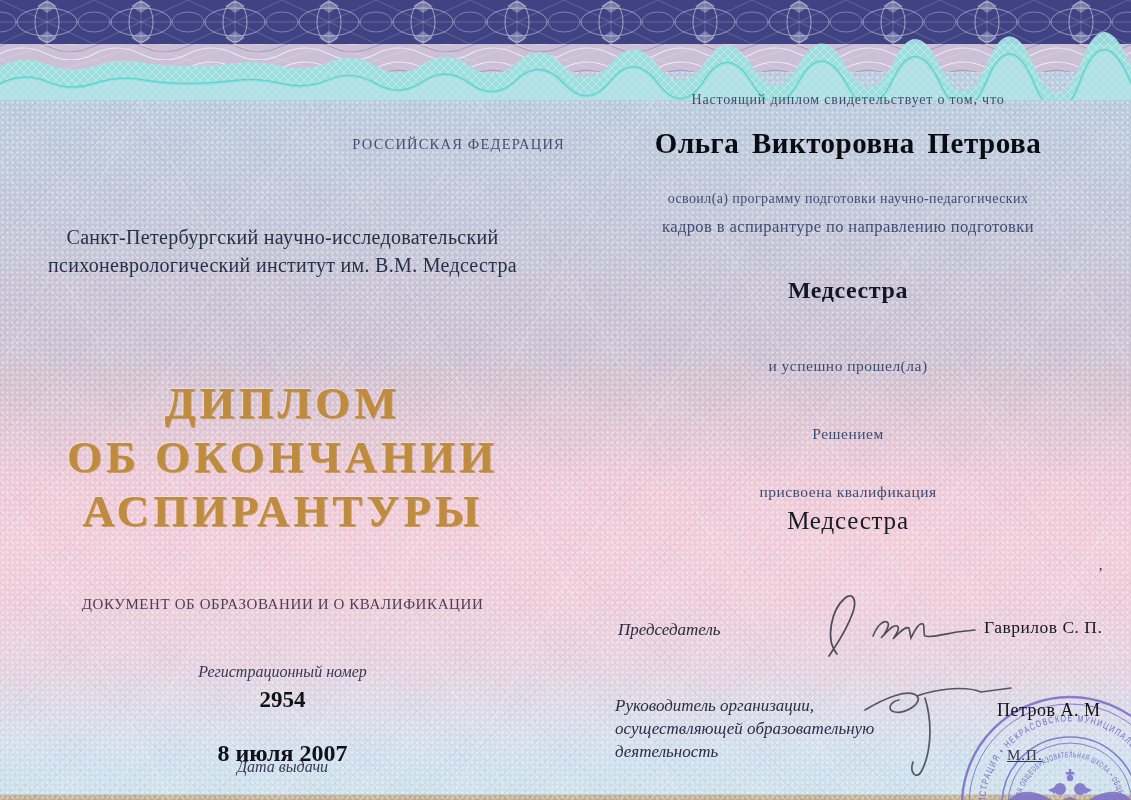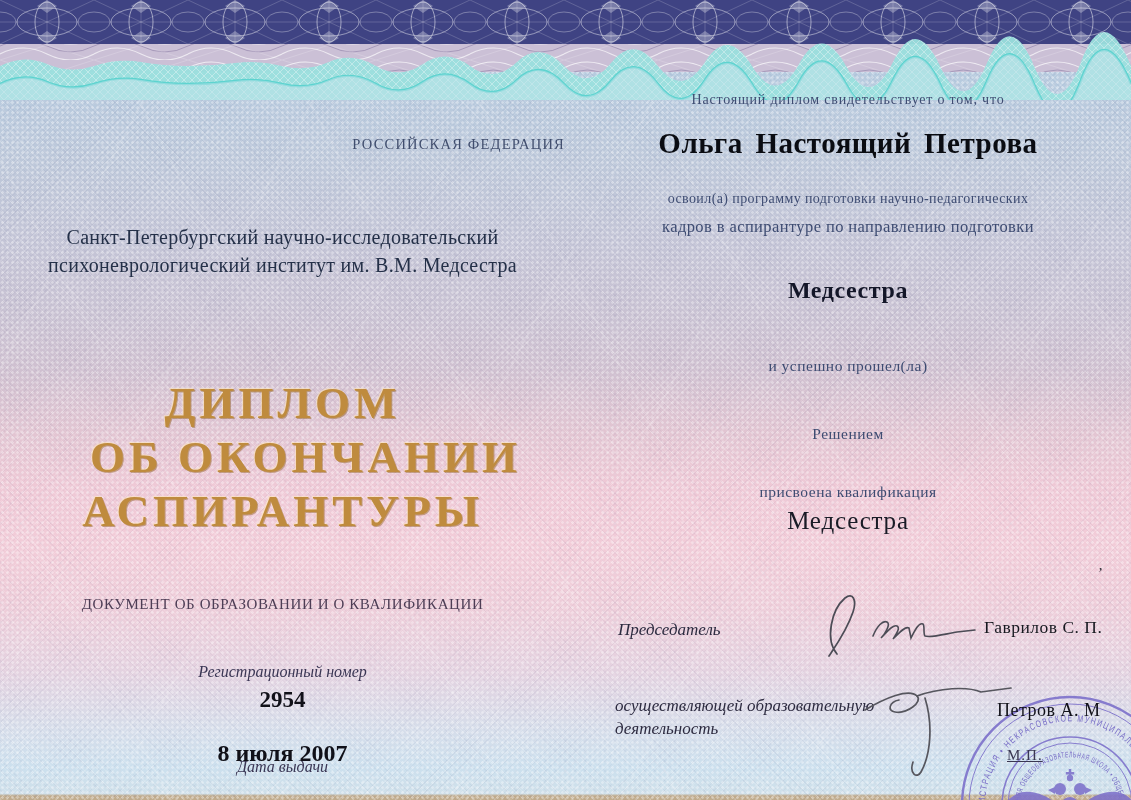--- a/index.html
+++ b/index.html
@@ -77,34 +77,34 @@
 
   <div class="texture"></div>
   <div class="watermark"></div>
 
   <div class="abs lcol" style="top:136px;font-size:14.5px;letter-spacing:1.2px;color:#414e6e;text-align:right;">РОССИЙСКАЯ ФЕДЕРАЦИЯ</div>
 
   <div class="abs lcol" style="top:226px;font-size:20px;color:#243048;letter-spacing:0.3px;">Санкт-Петербургский научно-исследовательский</div>
   <div class="abs lcol" style="top:254px;font-size:20px;color:#243048;letter-spacing:0.3px;">психоневрологический институт им. В.М. Медсестра</div>
 
   <div class="abs lcol title-line" style="top:381px;">ДИПЛОМ</div>
-  <div class="abs lcol title-line" style="top:435px;padding-left:23px;">ОБ ОКОНЧАНИИ</div>
+  <div class="abs lcol title-line" style="top:435px;">ОБ ОКОНЧАНИИ</div>
   <div class="abs lcol title-line" style="top:489px;">АСПИРАНТУРЫ</div>
 
 
   <div class="abs lcol" style="top:596px;font-size:15px;letter-spacing:0.6px;color:#4d3d55;">ДОКУМЕНТ ОБ ОБРАЗОВАНИИ И О КВАЛИФИКАЦИИ</div>
 
   <div class="abs lcol ital" style="top:663px;font-size:16px;color:#3a3654;">Регистрационный номер</div>
   <div class="abs lcol" style="top:687px;font-size:23px;font-weight:bold;color:#101018;">2954</div>
   <div class="abs lcol ital" style="top:715px;font-size:16px;color:#3a3654;margin-top:43px;">Дата выдачи</div>
   <div class="abs lcol" style="top:740px;font-size:24px;font-weight:bold;color:#101018;">8 июля 2007</div>
 
   <div class="abs rcol slate" style="top:92px;font-size:14px;letter-spacing:0.8px;">Настоящий диплом свидетельствует о том, что</div>
 
-  <div class="abs rcol" style="top:127px;font-size:29px;font-weight:bold;color:#0a0c12;word-spacing:5px;letter-spacing:0.5px;">Ольга Настоящий Петрова</div>
+  <div class="abs rcol" style="top:127px;font-size:29px;font-weight:bold;color:#0a0c12;word-spacing:5px;letter-spacing:0.5px;">Ольга Викторовна Петрова</div>
 
   <div class="abs rcol slate" style="top:191px;font-size:14px;letter-spacing:0.4px;">освоил(а) программу подготовки научно-педагогических</div>
   <div class="abs rcol slate" style="top:217px;font-size:16.5px;letter-spacing:0.4px;">кадров в аспирантуре по направлению подготовки</div>
 
   <div class="abs rcol" style="top:277px;font-size:24px;font-weight:bold;color:#131628;letter-spacing:0.6px;">Медсестра</div>
 
   <div class="abs rcol slate" style="top:357px;font-size:15.5px;letter-spacing:0.5px;">и успешно прошел(ла)</div>
 
   <div class="abs rcol slate" style="top:483px;font-size:15.5px;letter-spacing:0.5px;">присвоена квалификация</div>
 
@@ -114,20 +114,21 @@
   <div class="abs" style="left:1098px;top:565px;font-size:15px;color:#2b2b34;">’</div>
 
   <div class="abs ital" style="left:618px;top:620px;font-size:17px;color:#2d2b40;">Председатель</div>
   <svg class="sigsvg" style="left:815px;top:586px;" width="180" height="76" viewBox="0 0 180 76">
     <path d="M22 68 C10 54 16 24 30 12 C38 6 42 14 38 26 C32 44 22 58 14 70" stroke="#4c4c56" stroke-width="1.7" fill="none" stroke-linecap="round"></path>
     <path d="M58 50 C62 40 68 34 72 36 C76 38 70 48 66 52 C72 46 78 38 82 40 C86 42 80 50 78 53 C84 47 90 40 94 42 L96 52 C100 44 104 36 108 38 C110 40 108 48 110 50 C116 52 130 48 142 46 L160 44" stroke="#4c4c56" stroke-width="1.6" fill="none" stroke-linecap="round"></path>
   </svg>
   <div class="abs" style="left:984px;top:617px;font-size:17.5px;color:#16181f;letter-spacing:0.5px;">Гаврилов С. П.</div>
 
   <div class="abs ital" style="left:615px;top:694px;font-size:17px;line-height:23px;color:#2d2b40;text-align:left;">
+    <div>Руководитель организации,</div>
     <div>осуществляющей образовательную</div>
     <div>деятельность</div>
   </div>
   <svg class="sigsvg" style="left:855px;top:678px;" width="170" height="110" viewBox="0 0 170 110">
     <path d="M10 32 C30 20 54 10 62 18 C68 24 52 36 40 34 C32 33 34 24 44 22" stroke="#56565e" stroke-width="1.7" fill="none" stroke-linecap="round"></path>
     <path d="M62 18 C84 10 112 8 126 14 L156 10" stroke="#56565e" stroke-width="1.7" fill="none" stroke-linecap="round"></path>
     <path d="M70 20 C78 46 76 76 66 94 C62 101 54 96 58 84" stroke="#56565e" stroke-width="1.7" fill="none" stroke-linecap="round"></path>
   </svg>
   <div class="abs overstamp" style="left:997px;top:700px;font-size:18px;color:#111119;letter-spacing:0.5px;">Петров А. М</div>
   <div class="abs overstamp" style="left:1007px;top:747px;font-size:15px;color:#3a3752;letter-spacing:1px;text-decoration:underline;">М.П.</div>

